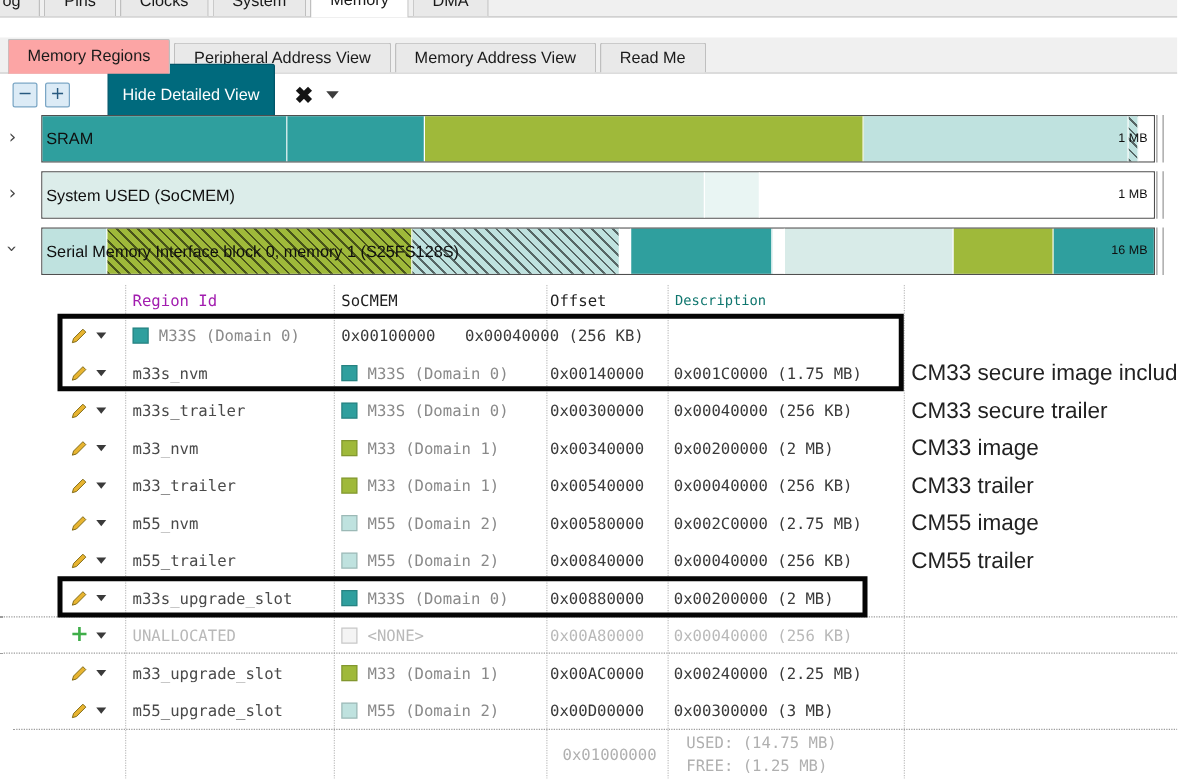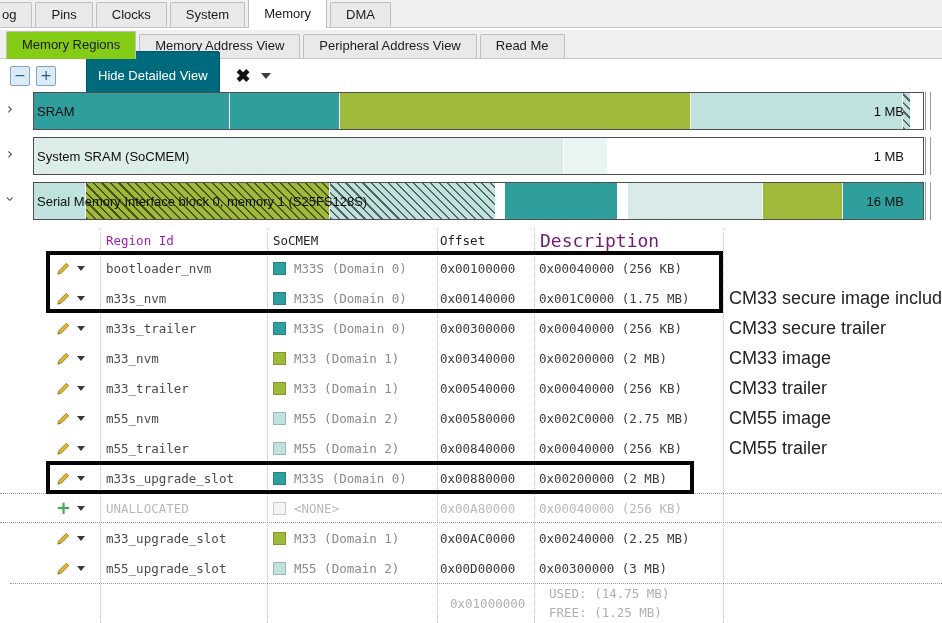--- a/index.html
+++ b/index.html
@@ -1,30 +1,30 @@
 <!DOCTYPE html>
 <html><head>
 <meta charset="utf-8">
 <style>
   * { margin:0; padding:0; box-sizing:border-box; }
   html,body { background:#fff; }
   body { font-family:"Liberation Sans", sans-serif; }
   #app { position:relative; width:942px; height:623px; background:#fff; overflow:hidden; }
 
   
-  .tabbar { position:absolute; left:0; right:0; height:28px; background:#f0f0f0;
+  .tabbar { position:absolute; left:0; right:0; height:14px; background:#f0f0f0;
             border-bottom:1px solid #c6c6c6; display:flex; align-items:flex-end; }
   .tabbar.main { top:0; }
   .tabbar.sub  { top:30px; height:29px; padding-left:6px; }
   .tab { position:relative; height:25px; line-height:23px; padding:0 15px; font-size:13px;
          color:#1a1a1a; background:#e9e9e9; border:1px solid #bfbfbf; border-bottom:none;
          margin-right:3px; border-radius:2px 2px 0 0; white-space:nowrap; cursor:default; }
   .tab.active { background:#fff; height:29px; line-height:27px; margin-bottom:-1px; z-index:2; }
   .tabbar.sub .tab { height:24px; line-height:22px; }
-  .tabbar.sub .tab.active { background:#84cc16; height:28px; line-height:26px; }
+  .tabbar.sub .tab.active { background:#fca5a5; height:28px; line-height:26px; }
   .tab.first { margin-left:-14px; }
 
   
   .toolbar { position:absolute; top:59px; left:0; right:0; height:33px; background:#fff;
              display:flex; align-items:center; padding-left:10px; }
   .icon-btn { width:20px; height:20px; border:1px solid #7ba6c5; background:#dcebf6;
               color:#27597f; font-size:14px; line-height:17px; text-align:center;
               border-radius:2px; margin-right:6px; cursor:pointer; font-family:"DejaVu Sans",sans-serif; }
   .hdv-btn { color:#fff; font-size:13px; padding:16px 11px; border:1px solid #00566a;
              border-radius:2px; margin-left:24px; cursor:pointer; }
@@ -41,21 +41,21 @@
   .bar { position:absolute; left:33px; top:0; width:891px; height:38px;
          border:1px solid #4f4f4f; background:#fff; }
   .bar::after { content:""; position:absolute; right:-8px; top:-1px; height:38px; width:4px;
                 border-left:1px solid #9a9a9a; border-right:1px solid #9a9a9a; }
   .segs { position:absolute; inset:0; display:flex; }
   .seg { height:100%; border-right:1px solid #fff; }
   .seg:last-child { border-right:none; }
   .seg.hatch { background-image:repeating-linear-gradient(45deg, rgba(0,0,0,0.55) 0 1.5px, transparent 1.5px 6px); }
   .bar-label { position:absolute; left:3px; top:50%; transform:translateY(-50%); font-size:13px;
                color:#0f0f0f; z-index:2; white-space:nowrap; }
-  .bar-size { position:absolute; right:19px; top:50%; transform:translateY(-50%); font-size:13px;
+  .bar-size { position:absolute; right:5px; top:50%; transform:translateY(-50%); font-size:10px;
               color:#0f0f0f; z-index:2; }
 
   
   .table { position:absolute; top:228px; left:0; width:942px; height:395px; }
   .vline { position:absolute; top:0; bottom:0; width:0; border-left:1px dotted #c2c2c2; }
   .thead { position:absolute; top:0; left:0; right:0; height:25px; display:flex; align-items:center;
            font-family:"DejaVu Sans Mono",monospace; font-size:12.5px; color:#1f1f1f; }
   .rows { position:absolute; top:25px; left:0; right:0; }
   .trow { height:30px; display:flex; align-items:center; font-family:"DejaVu Sans Mono",monospace;
           font-size:12.5px; }
@@ -90,22 +90,22 @@
     <div class="tab first">og</div>
     <div class="tab">Pins</div>
     <div class="tab">Clocks</div>
     <div class="tab">System</div>
     <div class="tab active">Memory</div>
     <div class="tab">DMA</div>
   </div>
 
   <div class="tabbar sub">
     <div class="tab active">Memory Regions</div>
+    <div class="tab">Peripheral Address View</div>
     <div class="tab">Memory Address View</div>
-    <div class="tab">Peripheral Address View</div>
     <div class="tab">Read Me</div>
   </div>
 
   <div class="toolbar">
     <button class="icon-btn"><span>−</span></button>
     <button class="icon-btn"><span>+</span></button>
     <button class="hdv-btn" style="background-color: rgb(0, 106, 125);">Hide Detailed View</button>
     <button class="x-btn"><span>✖</span></button>
     <span class="tri-down"></span>
   </div>
@@ -127,21 +127,21 @@
   </div>
 
   <div class="bar-row" style="top:137px">
     <span class="bar-chev">›</span>
     <div class="bar">
       <div class="segs">
           <div class="seg" style="width: 59.6%; background-color: rgb(220, 237, 234);"></div>
           <div class="seg" style="width: 5%; background-color: rgb(233, 245, 243);"></div>
           <div class="seg" style="width: 35.4%; background-color: rgb(255, 255, 255);"></div>
         </div>
-      <span class="bar-label">System SRAM (SoCMEM)</span>
+      <span class="bar-label">System USED (SoCMEM)</span>
       <span class="bar-size">1 MB</span>
     </div>
   </div>
 
   <div class="bar-row" style="top:182px">
     <span class="bar-chev expanded">›</span>
     <div class="bar">
       <div class="segs">
           <div class="seg" style="width: 5.8%; background-color: rgb(191, 226, 223);"></div>
           <div class="seg hatch" style="width: 27.5%; background-color: rgb(159, 185, 58);"></div>
@@ -163,33 +163,32 @@
     <div class="vline" style="left:267px"></div>
     <div class="vline" style="left:437px"></div>
     <div class="vline" style="left:534px"></div>
     <div class="vline" style="left:723px"></div>
 
     <div class="thead">
       <div class="ca"></div>
       <div class="cr" style="color:#a21caf">Region Id</div>
       <div class="cd" style="color:#1f1f1f">SoCMEM</div>
       <div class="co" style="color:#1f1f1f">Offset</div>
-      <div class="cde" style="font-family:'DejaVu Sans Mono',monospace;font-size:18px;color:#701a75">Description</div>
+      <div class="cde" style="font-family:'DejaVu Sans Mono',monospace;font-size:11px;color:#0f766e">Description</div>
     </div>
 
     <div class="rows">
 
       <div class="trow">
         <div class="ca">
           <button class="edit-btn"><svg width="15" height="15" viewBox="0 0 16 16">
                 <path d="M2 14 L3 10.5 L11 2.5 L13.5 5 L5.5 13 Z" fill="#e8b430" stroke="#7a6410" stroke-width="0.8"></path>
               </svg></button>
           <span class="row-chev"></span>
         </div>
-        <div class="cr">bootloader_nvm</div>
         <div class="cd">
             <span class="swatch" style="background-color: rgb(47, 159, 158);"></span>
             <span>M33S (Domain 0)</span>
           </div>
         <div class="co">0x00100000</div>
         <div class="cs">0x00040000 (256 KB)</div>
         <div class="cde"></div>
       </div>
 
       <div class="trow">

